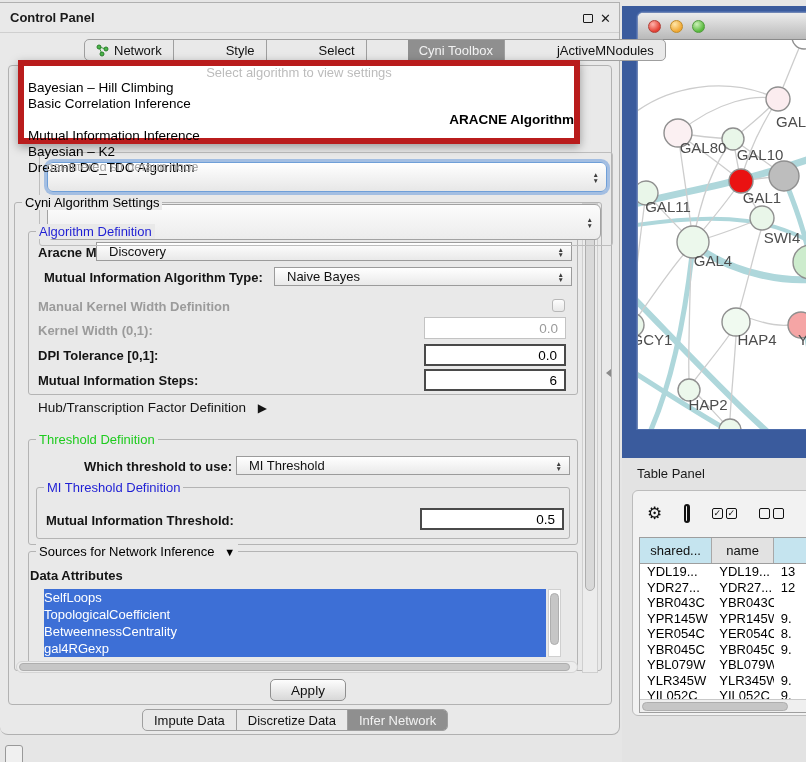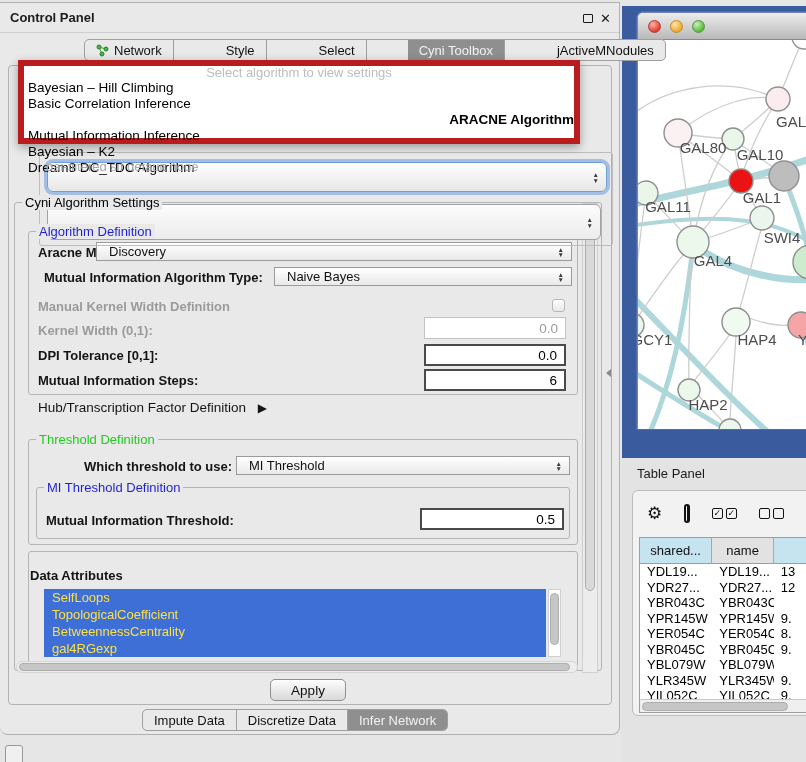--- a/index.html
+++ b/index.html
@@ -66,21 +66,21 @@
         font-size:13px; color:#111; padding:0 24px 0 12px; }
   .fld { position:absolute; height:22px; background:#fff; font-size:13.5px; display:flex;
         align-items:center; justify-content:flex-end; padding:0 7px; }
   .fld.strong { border:2px solid #4a4a4a; color:#000; }
   .fld.dim { border:1px solid #c3c3c3; color:#9b9b9b; }
   .checkbox { position:absolute; width:13px; height:13px; border:1px solid #b8b8b8; border-radius:3px;
         background:linear-gradient(#fdfdfd,#e8e8e8); }
 
   
   #attr-list { position:absolute; left:44px; top:586px; width:502px; height:68px; background:#3d6fd6; overflow:hidden; }
-  .attr-row { height:17px; line-height:17px; color:#fde047; font-size:13px; padding-left:8px; white-space:nowrap; }
+  .attr-row { height:17px; line-height:17px; color:#ffffff; font-size:13px; white-space:nowrap; }
   .vsb { position:absolute; background:#ffffff; border:1px solid #d0d0d0; }
   .vsb-thumb { position:absolute; background:#c6c6c6; border:1px solid #aeaeae; border-radius:5px; }
   .hsb { position:absolute; background:#ededed; border:1px solid #d5d5d5; border-radius:6px; }
   .hsb-thumb { position:absolute; background:#c6c6c6; border:1px solid #aeaeae; border-radius:5px; }
 
   #apply-btn { position:absolute; left:270px; top:676px; width:76px; height:22px; border:1px solid #8f8f8f;
         border-radius:5px; background:linear-gradient(#fdfdfd,#d8d8d8); font-size:13.5px; color:#111;
         display:flex; align-items:center; justify-content:center; }
 
   
@@ -400,20 +400,24 @@
       <span class="arrows"></span>
     </div>
 
     <div class="grp" style="left:36px;top:484px;width:534px;height:52px;"></div>
     <div class="grp-title t-blue" style="left:44px;top:477px;">MI Threshold Definition</div>
 
     <div class="lbl" style="left:46px;top:510px;">Mutual Information Threshold:</div>
     <div class="fld strong" style="left:420px;top:505px;width:144px;">0.5</div>
 
     <div class="grp" style="left:28px;top:548px;width:550px;height:120px;"></div>
+    <div class="grp-title" style="left:36px;top:541px;">
+      <span>Sources for Network Inference</span>
+      <span style="margin-left:6px;font-size:11px;">▼</span>
+    </div>
     <div class="lbl" style="left:30px;top:565px;">Data Attributes</div>
 
     <div id="attr-list">
         <div class="attr-row">SelfLoops</div>
         <div class="attr-row">TopologicalCoefficient</div>
         <div class="attr-row">BetweennessCentrality</div>
         <div class="attr-row">gal4RGexp</div>
       </div>
     <div class="vsb" style="left:548px;top:586px;width:13px;height:68px;">
       <div class="vsb-thumb" style="left:1px;top:3px;width:9px;height:52px;"></div>

